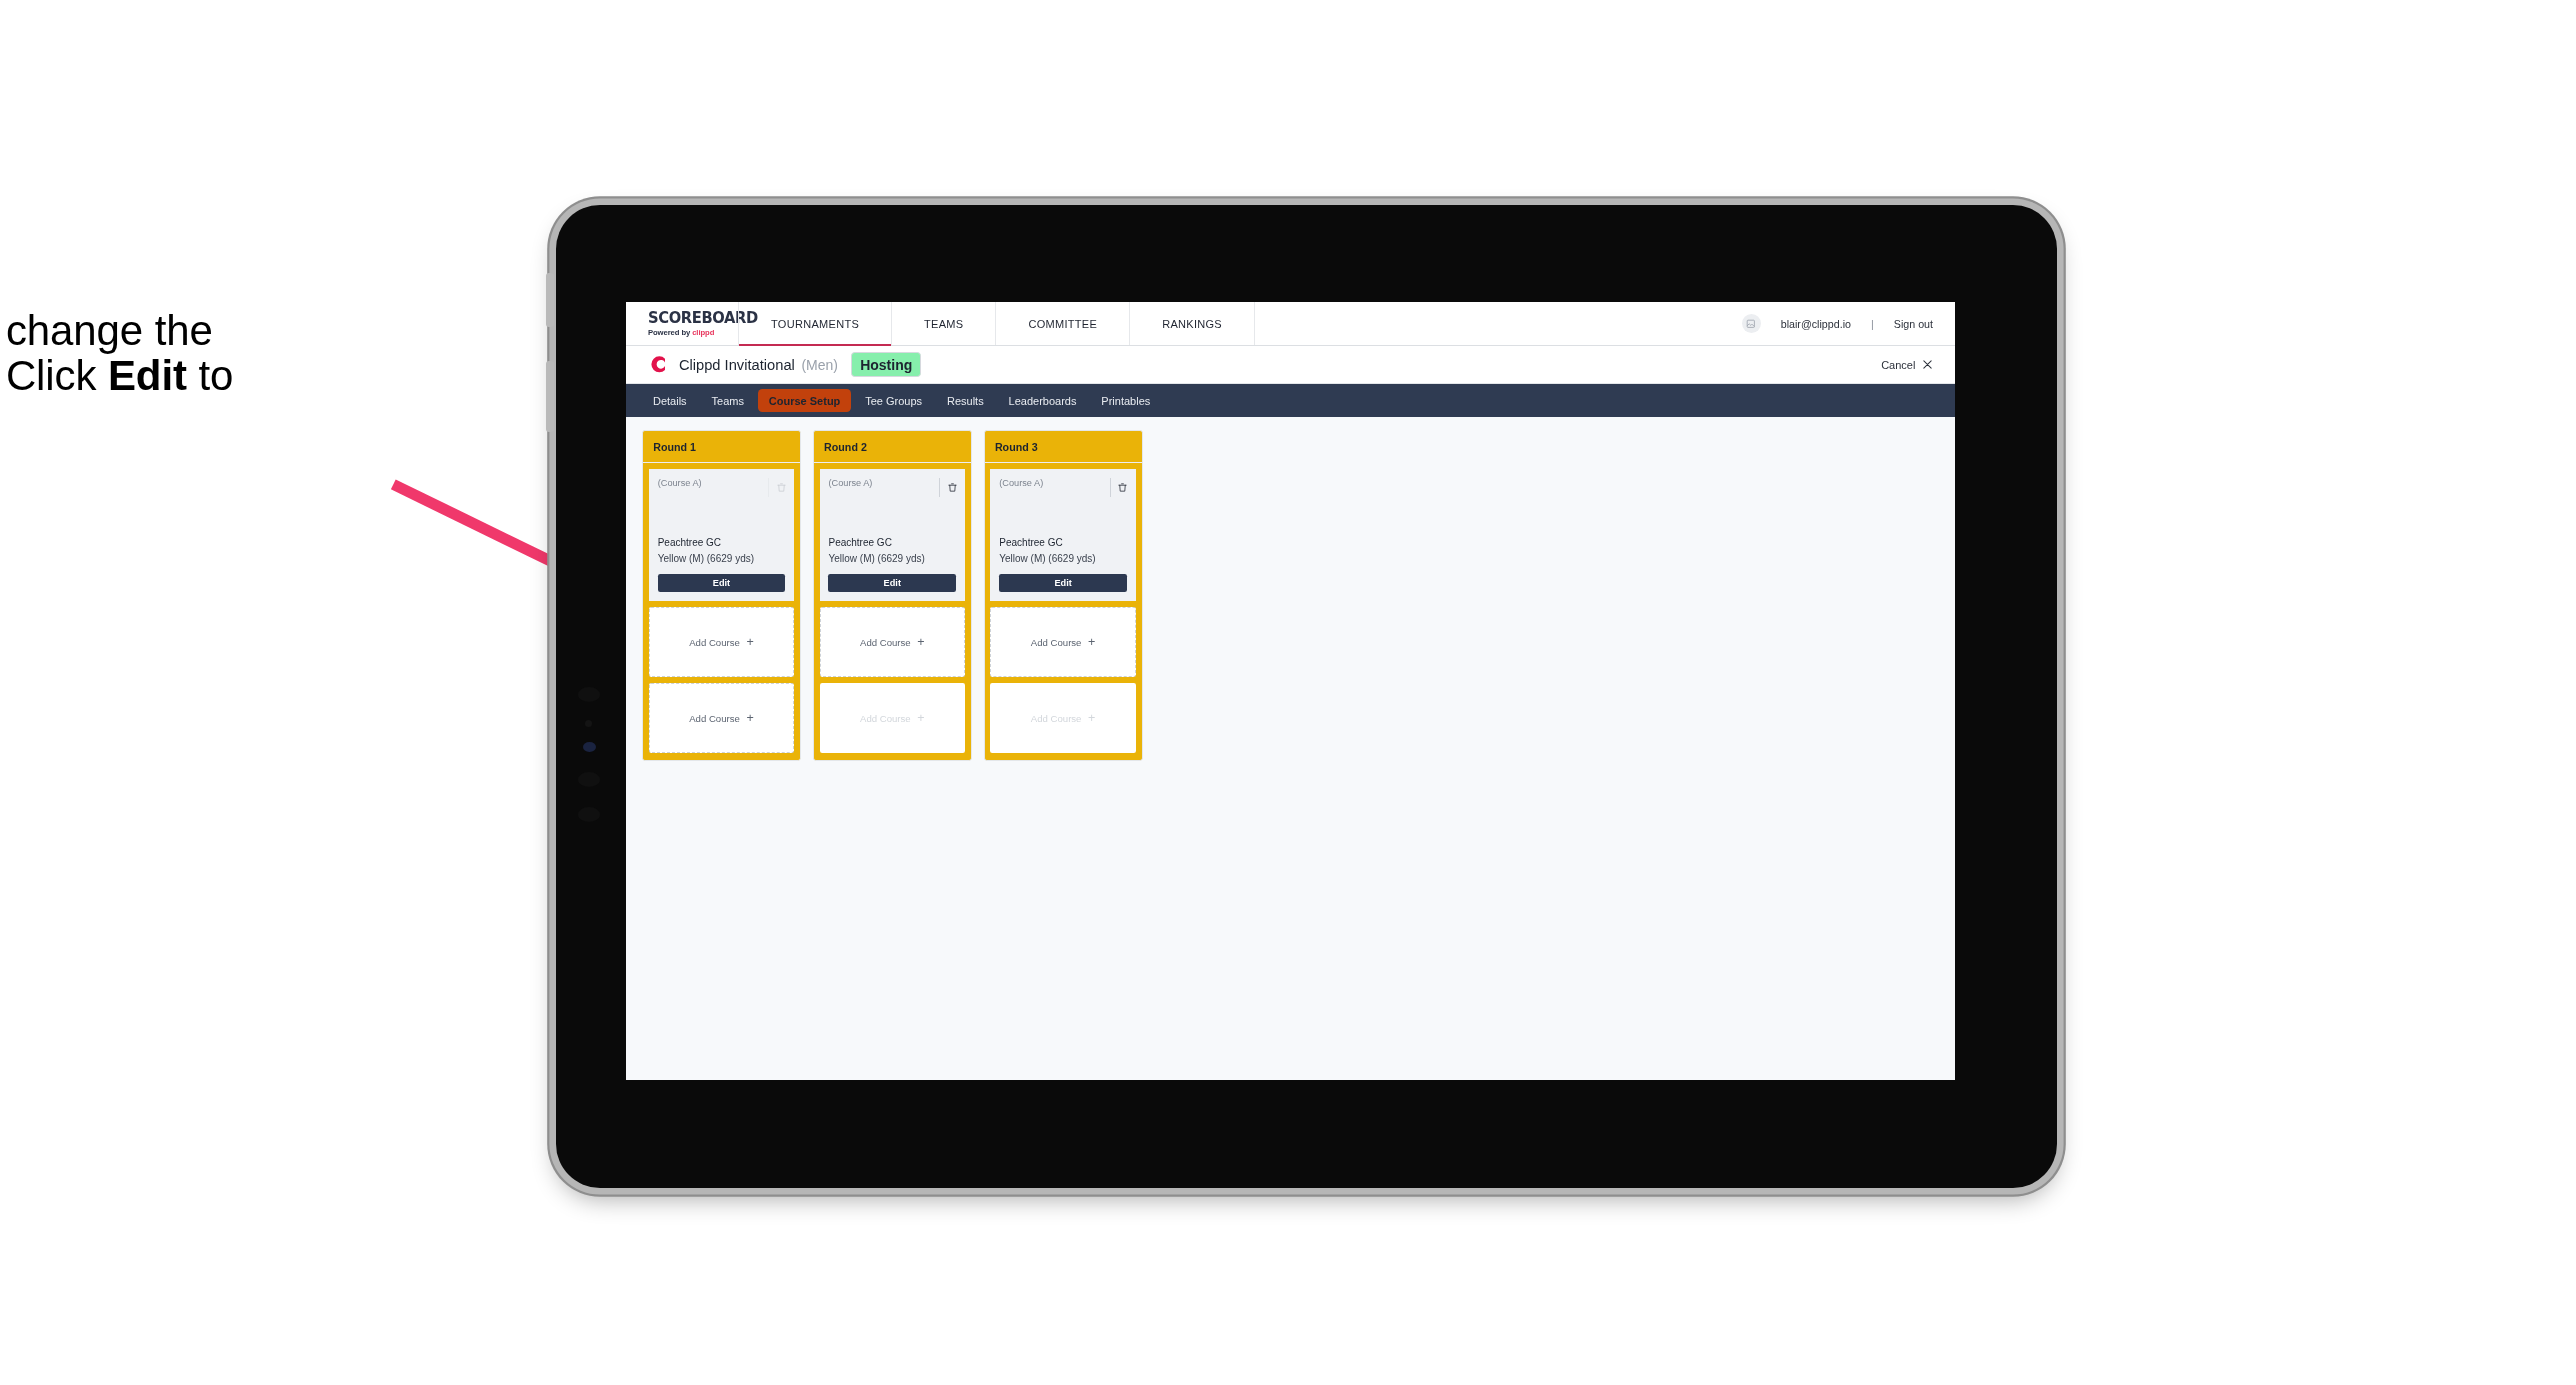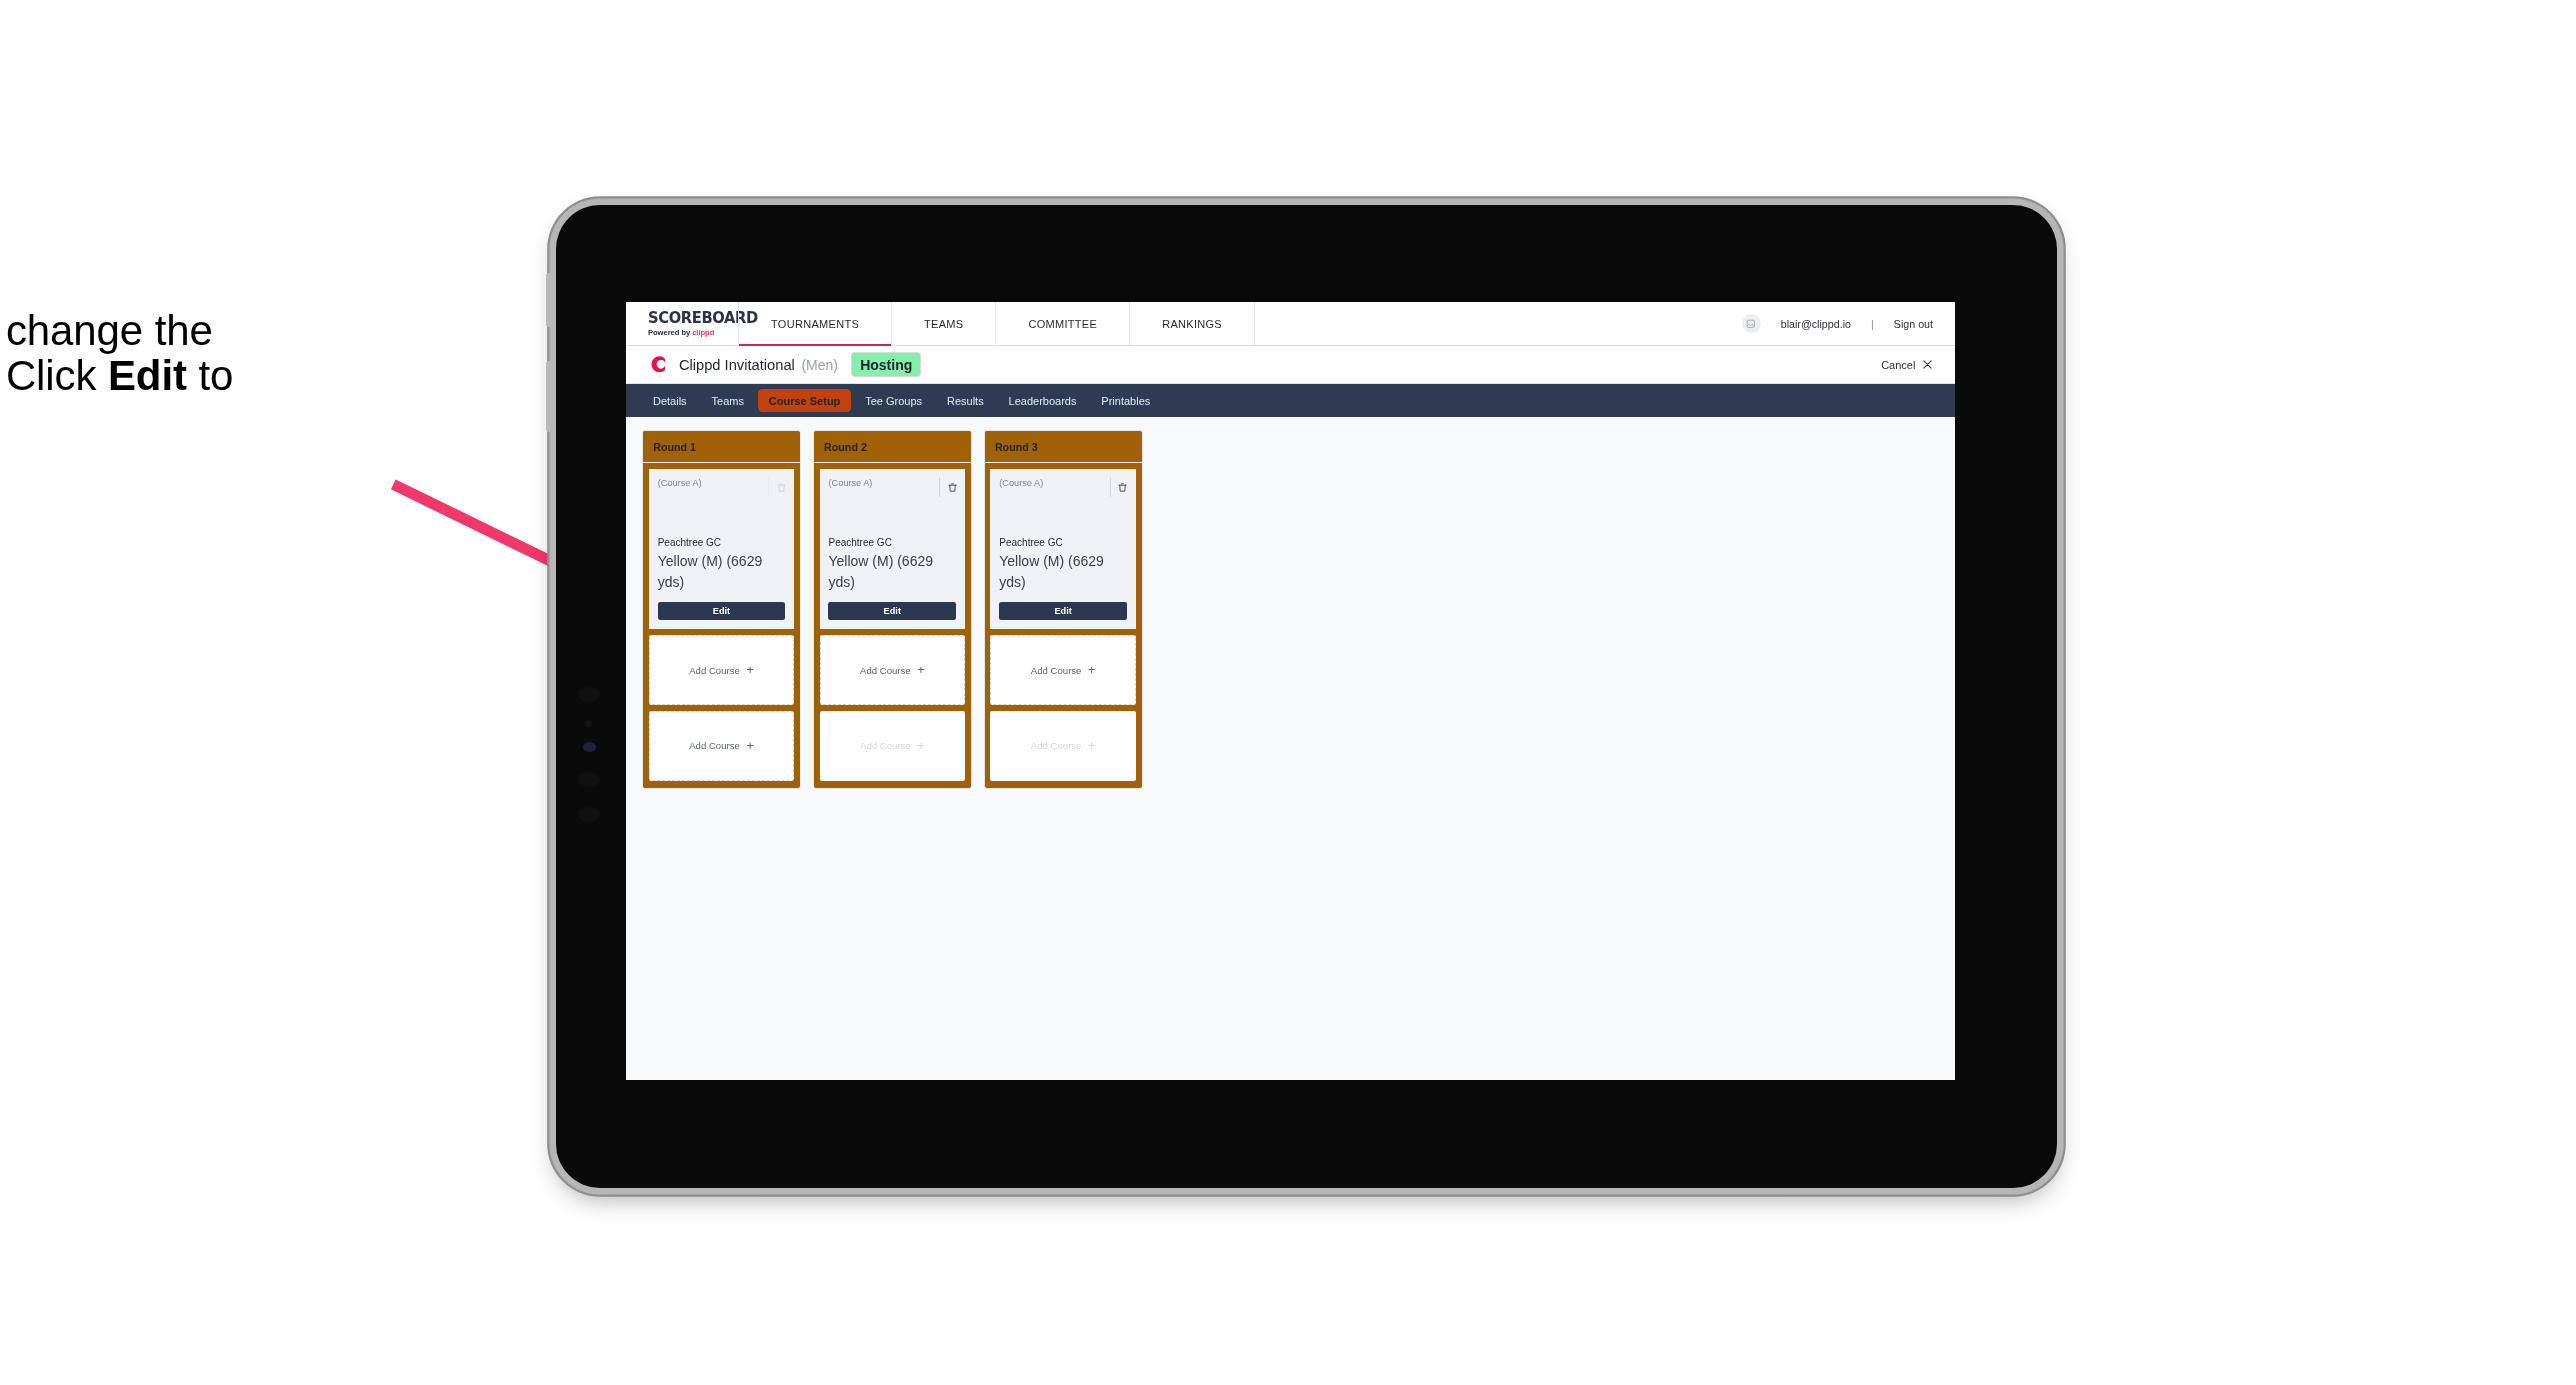--- a/index.html
+++ b/index.html
@@ -230,21 +230,21 @@
 
   
   .content {
     padding: 13.2px 16px;
     display: flex;
     gap: 11.8px;
     align-items: flex-start;
   }
   .round-col {
     width: 159px;
-    background: #a16207;
+    background: #eab308;
     border: 0.7px solid #e4e7ea;
     border-radius: 2.9px;
     overflow: hidden;
     box-sizing: border-box;
   }
   .round-head {
     padding: 9.6px 10.3px;
     font-size: 10.7px;
     font-weight: 600;
     color: #1d2430;
@@ -252,21 +252,21 @@
   }
   .round-body { padding: 5.9px 5.9px 7.4px 5.9px; }
 
   .course-card {
     background: #f0f2f5;
     padding: 8px 8.8px 8.8px 8.8px;
     position: relative;
   }
   .course-label { font-size: 9.2px; color: #7d848f; line-height: 1.5; }
   .course-name  { font-size: 10px; color: #1d2430; font-weight: 400; line-height: 1.55; margin-top: 44px; }
-  .course-tee   { font-size: 14px;  color: #3a414d; line-height: 1.55; }
+  .course-tee   { font-size: 10px;  color: #3a414d; line-height: 1.55; }
   .trash-wrap {
     position: absolute;
     top: 8.8px; right: 7.4px;
     display: flex; align-items: center; gap: 6.6px;
     cursor: pointer;
   }
   .trash-divider { width: 0.7px; height: 19px; background: #cfd3d9; }
   .trash-wrap.dim { opacity: 0.25; }
 
   .edit-btn {

